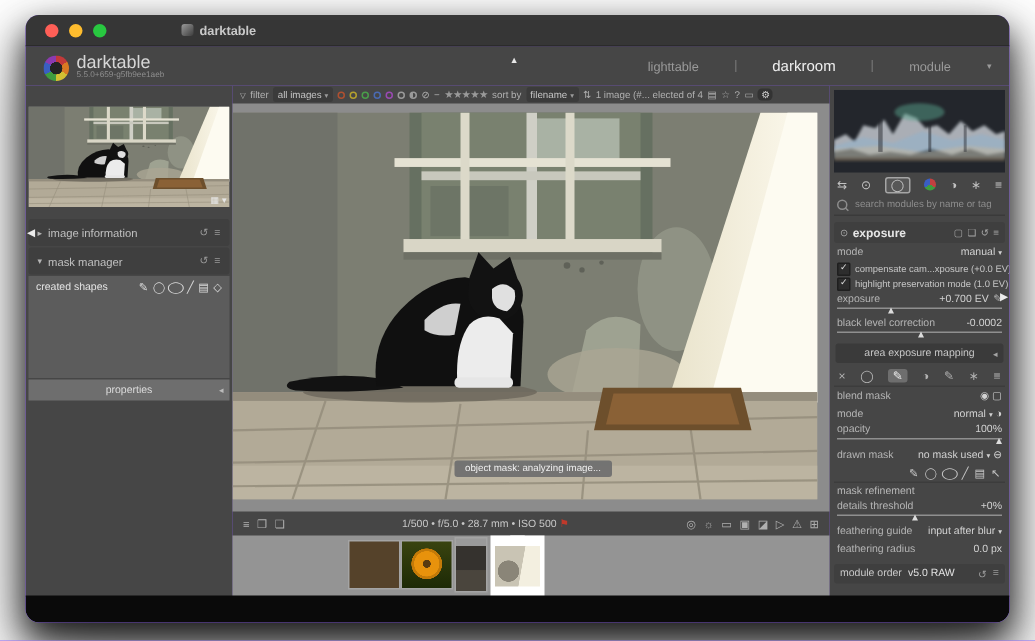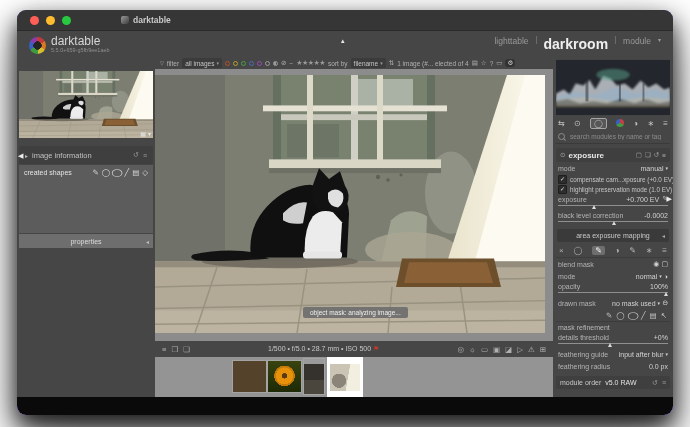--- a/index.html
+++ b/index.html
@@ -14,23 +14,23 @@
   .tb-appicon{width:8px;height:8px;border-radius:2px;background:linear-gradient(135deg,#9a9a9a,#3c3c3c)}
   .top-collapse{position:absolute;left:324px;top:6px;font-size:7px;color:#e8e8e8;line-height:7px}
   
   .header{height:26px;background:#464646;display:flex;align-items:center;position:relative}
   .logo{display:flex;align-items:flex-start;gap:5px;margin-left:12px}
   .pinwheel{width:17px;height:17px;border-radius:50%;margin-top:2px;
     background:radial-gradient(circle,#232323 0 34%,transparent 35%),
     conic-gradient(#c23a3a 0 60deg,#d97a23 60deg 120deg,#d2c032 120deg 180deg,#3f9c3f 180deg 240deg,#3a5ec2 240deg 300deg,#8b3ab0 300deg 360deg)}
   .app-name{font-size:12px;color:#d6d6d6;line-height:12px}
   .version{font-size:5.5px;color:#8f8f8f;line-height:6px}
-  .views{margin-left:auto;margin-right:12px;display:flex;align-items:flex-start;gap:7px;font-size:8.5px;color:#9a9a9a}
+  .views{margin-left:auto;margin-right:12px;display:flex;align-items:center;gap:24px;font-size:8.5px;color:#9a9a9a}
   .views .sep{width:1px;height:8px;background:#6b6b6b}
-  .view-active{color:#efefef;font-weight:bold;font-size:14px}
+  .view-active{color:#efefef;font-weight:normal;font-size:10px}
   
   .body-row{display:flex;height:341px}
   .left-panel{width:138px;background:#464646;box-sizing:border-box;position:relative}
   .center{width:398px;display:flex;flex-direction:column;background:#464646}
   .right-panel{width:120px;background:#464646;box-sizing:border-box;padding:0 3px;overflow:hidden}
   
   .navthumb{margin:14px 2px 0;height:67px;position:relative;background:#6e6e6e;overflow:hidden}
   .navthumb svg{width:100%;height:100%;display:block}
   .nav-icons{position:absolute;right:2px;bottom:1px;font-size:6px;color:#e6e6e6;display:flex;gap:2px}
   .mods{margin-top:8px}
@@ -218,20 +218,27 @@
       </div>
 
       <div class="mods">
         <div class="mrow">
           <span class="exp">▸</span>
           <span>image information</span>
           <span class="sp"></span>
           <span class="mic">↺</span>
           <span class="mic">≡</span>
         </div>
+        <div class="mrow">
+          <span class="exp">▾</span>
+          <span>mask manager</span>
+          <span class="sp"></span>
+          <span class="mic">↺</span>
+          <span class="mic">≡</span>
+        </div>
       </div>
 
       <div class="cs">
         <div class="cs-head">
           <span>created shapes</span>
           <span class="sp"></span>
           <span class="cs-ico">✎</span>
           <span class="cs-ico">◯</span>
           <span class="cs-ico ell">◯</span>
           <span class="cs-ico">╱</span>

